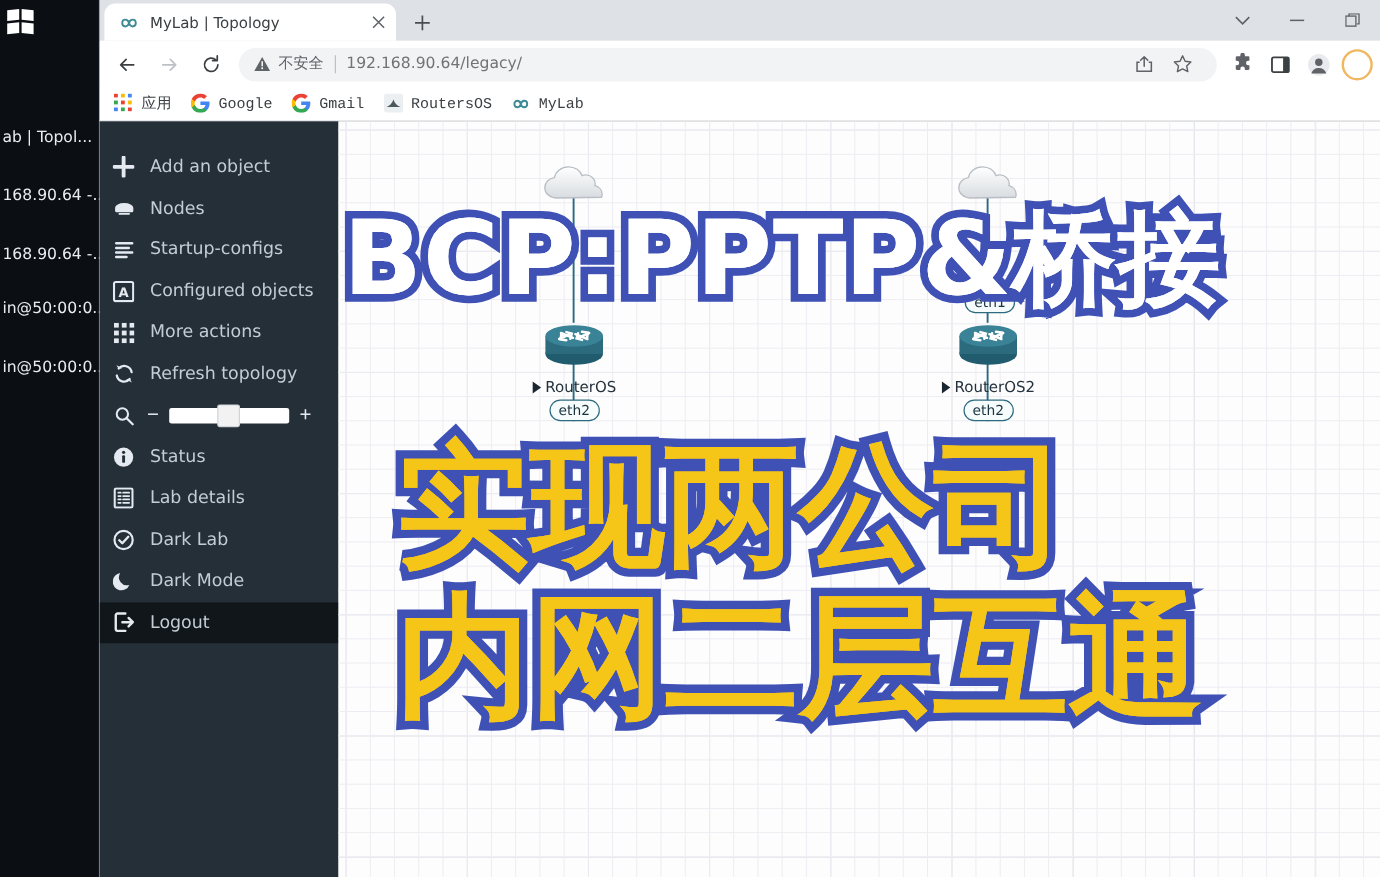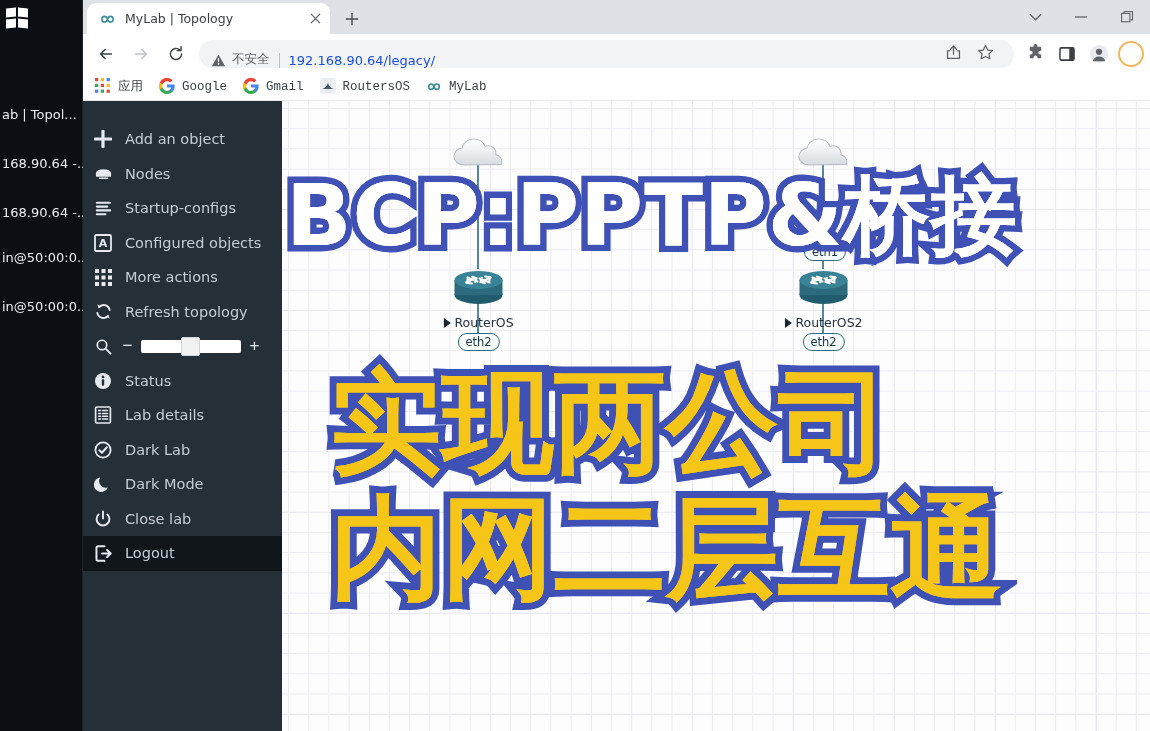--- a/index.html
+++ b/index.html
@@ -80,26 +80,26 @@
   }
   .navbtn {
     width: 30px; height: 30px; margin-left: 5px;
     display: flex; align-items: center; justify-content: center;
     color: #5f6368; border-radius: 50%;
   }
   .navbtn.first { margin-left: 8px; }
   .omnibox {
     flex: 1 1 auto; height: 28px; margin: 0 6px 0 8px;
     background: #f1f3f4; border-radius: 14px;
-    display: flex; align-items: flex-end; padding: 0 12px;
+    display: flex; align-items: center; padding: 0 12px;
   }
   .warn-ico { width: 15px; height: 15px; flex: 0 0 15px; margin-right: 6px; }
   .warn-text { font-size: 12.5px; color: #5f6368; font-family: "DejaVu Sans", sans-serif; }
   .omni-div { width: 1px; height: 15px; background: #bdc1c6; margin: 0 9px; }
-  .omni-url { font-size: 13px; color: #1d4ed8; font-family: "DejaVu Sans", sans-serif; }
+  .omni-url { font-size: 13px; color: #737373; font-family: "DejaVu Sans", sans-serif; }
   .omni-actions { display: flex; align-items: center; }
   .tbtn {
     width: 30px; height: 30px; margin-right: 2px;
     display: flex; align-items: center; justify-content: center; color: #5f6368;
   }
   .avatar {
     width: 26px; height: 26px; border-radius: 50%;
     border: 2px solid #f0b75f; margin-right: 6px; margin-left: 2px;
     background: #fff;
   }
@@ -527,29 +527,20 @@
 
         <div class="side-item">
           <span class="s-ico">
             <svg width="18" height="18" viewBox="0 0 18 18">
               <path d="M13.8 12.4A6.6 6.6 0 0 1 6.2 2.6a7.2 7.2 0 1 0 7.6 9.8z" fill="#e4eaef"></path>
             </svg>
           </span>
           <span>Dark Mode</span>
         </div>
 
-        <div class="side-item">
-          <span class="s-ico">
-            <svg width="18" height="18" viewBox="0 0 18 18">
-              <path d="M4.6 4.4a6.4 6.4 0 1 0 8.8 0" stroke="#e4eaef" stroke-width="1.9" fill="none" stroke-linecap="round"></path>
-              <path d="M9 1.4v7" stroke="#e4eaef" stroke-width="1.9" stroke-linecap="round"></path>
-            </svg>
-          </span>
-          <span>Close lab</span>
-        </div>
 
         <div class="side-item active">
           <span class="s-ico">
             <svg width="19" height="19" viewBox="0 0 20 20">
               <path d="M11 2.4H4.2a1.6 1.6 0 0 0-1.6 1.6v12a1.6 1.6 0 0 0 1.6 1.6H11" stroke="#e4eaef" stroke-width="2.1" fill="none" stroke-linecap="round"></path>
               <path d="M8.4 10h9M13.8 6.3L17.6 10l-3.8 3.7" stroke="#e4eaef" stroke-width="2.1" fill="none" stroke-linecap="round" stroke-linejoin="round"></path>
             </svg>
           </span>
           <span>Logout</span>
         </div>

